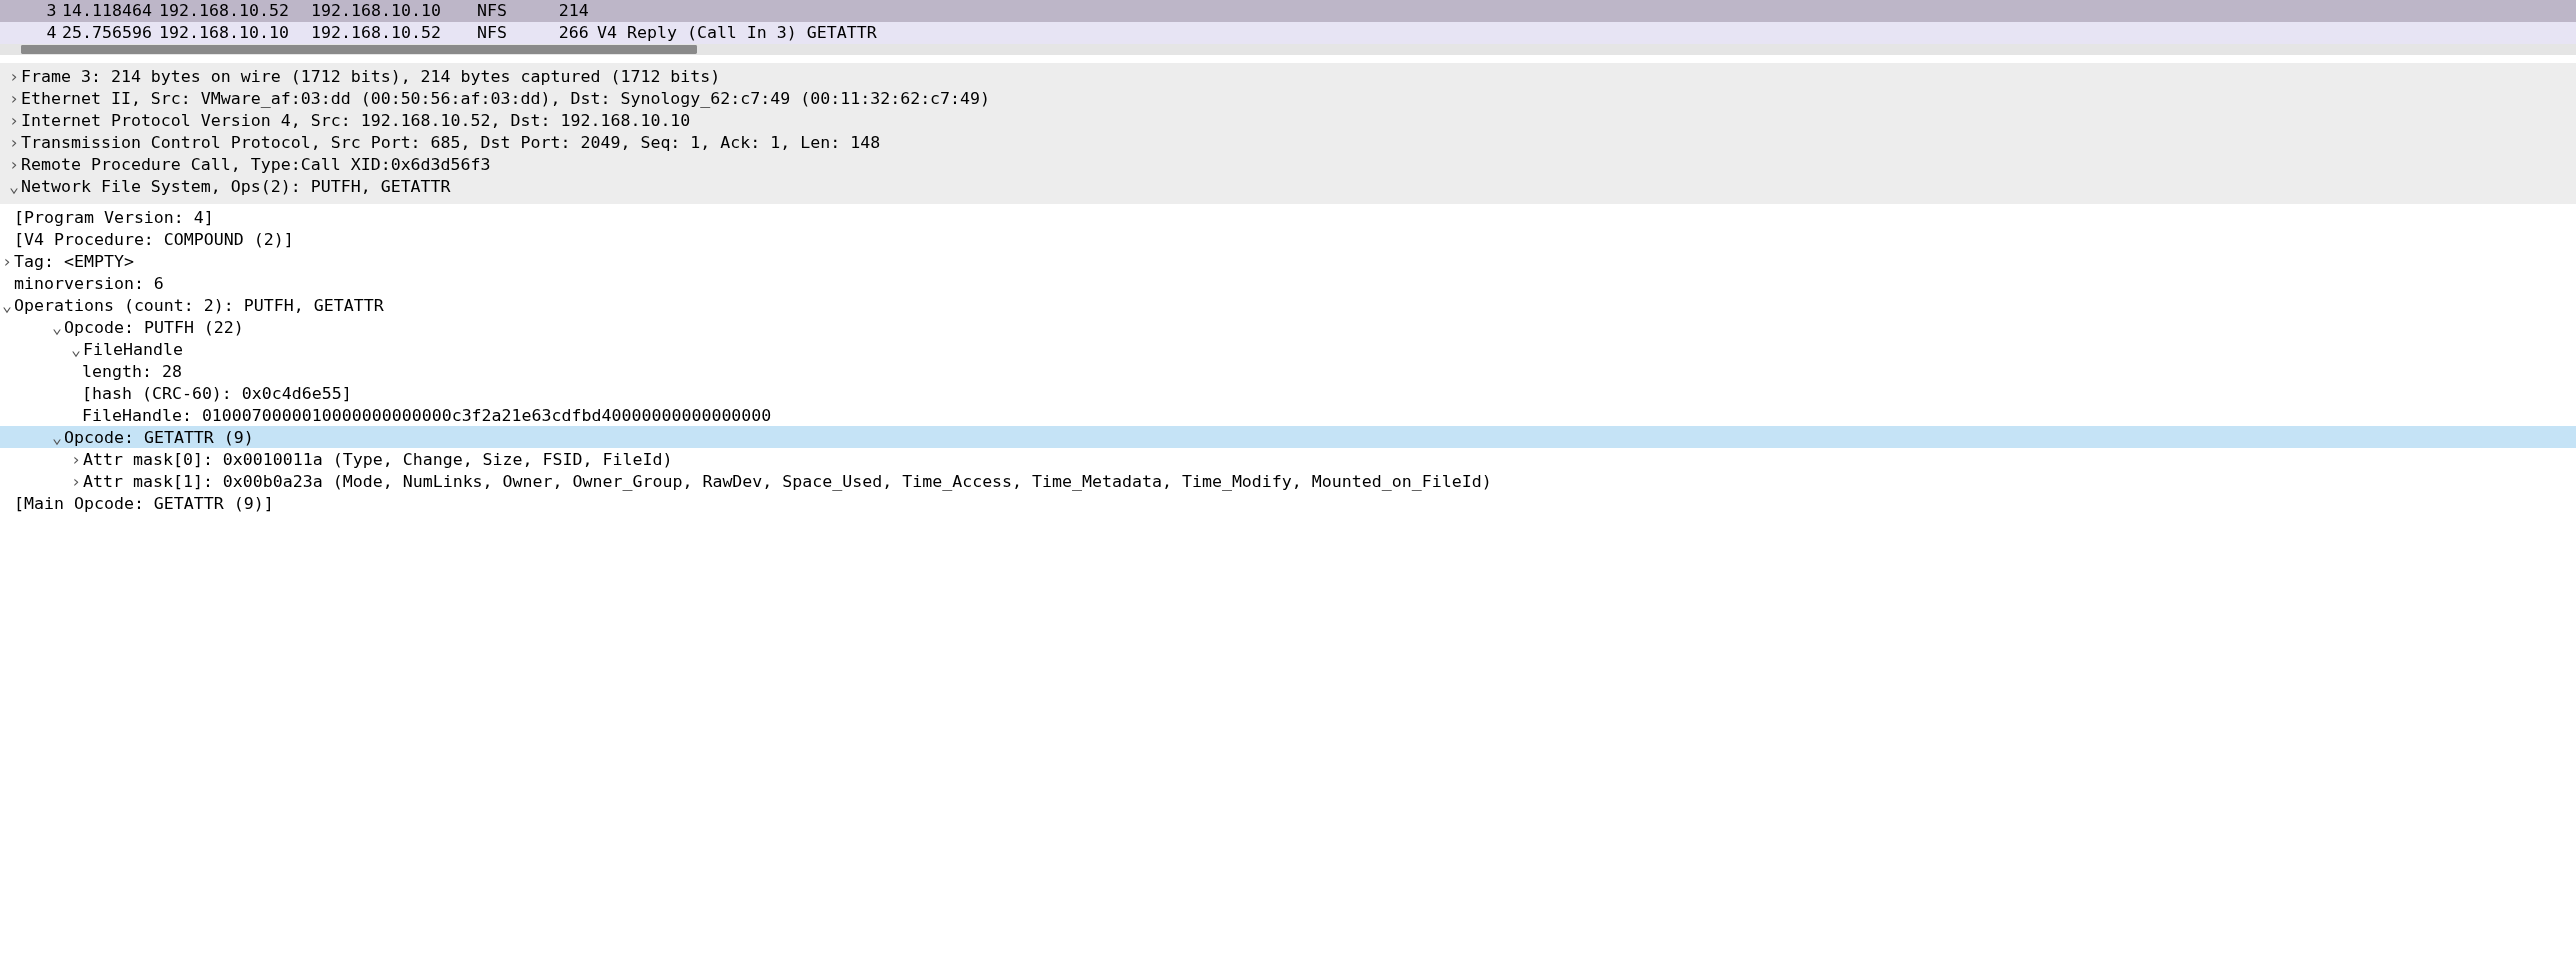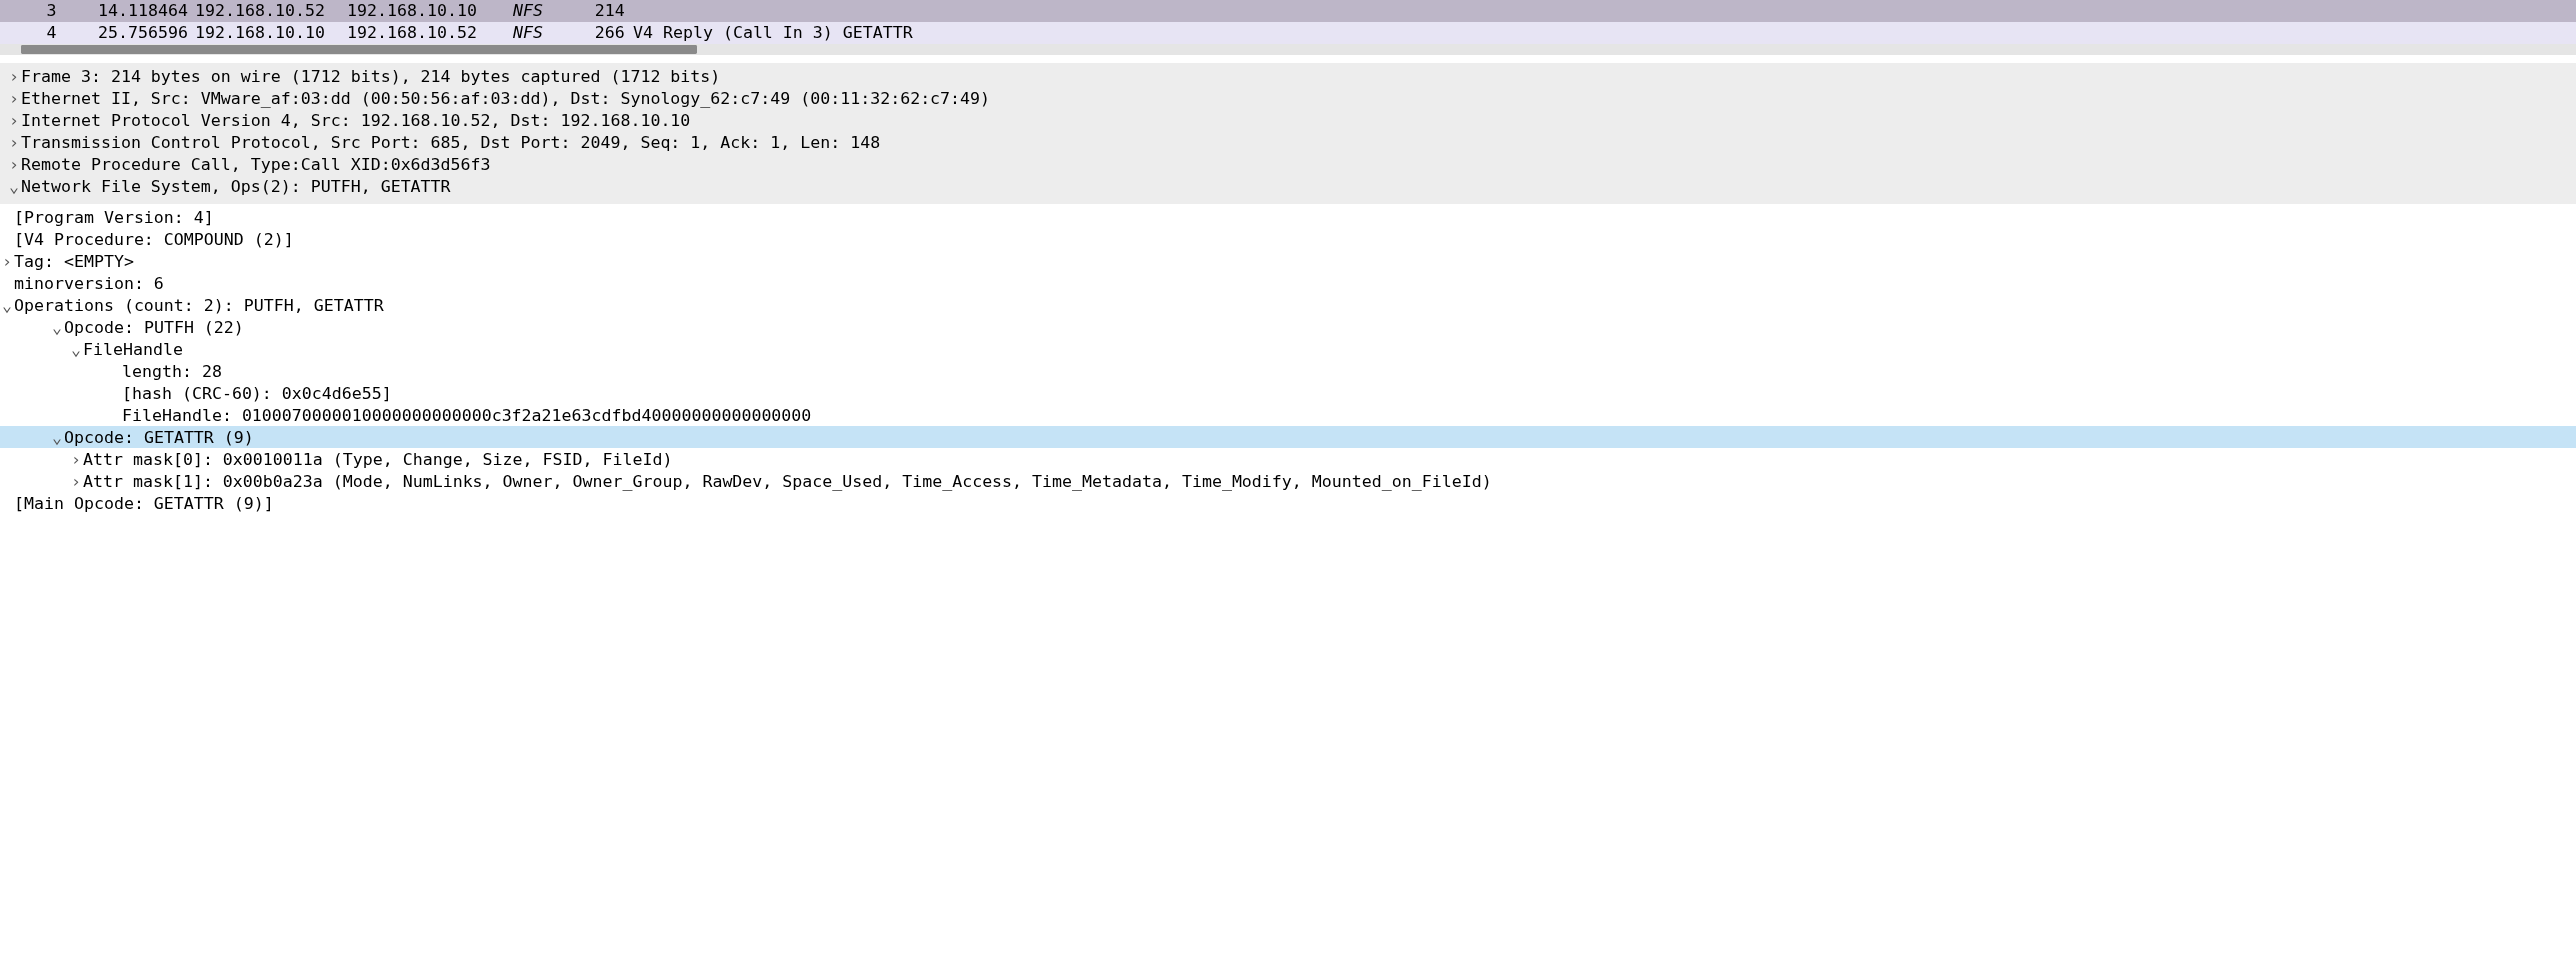--- a/index.html
+++ b/index.html
@@ -14,24 +14,24 @@
   .packet-list { width:100%; }
   .packet-row {
     display:flex;
     height:22px;
     align-items:center;
     padding-left:14px;
   }
   .packet-row.selected { background:#bdb6c8; }
   .packet-row.related  { background:#e7e4f4; }
   .col-no   { width:48px; text-align:right; padding-right:5.5px;}
-  .col-time { width:97px;margin-left:36px; }
+  .col-time { width:97px; }
   .col-src  { width:152px; }
   .col-dst  { width:166px; }
-  .col-proto{ width:79px;font-style:italic; }
+  .col-proto{ width:79px; }
   .col-len  { width:41px; text-align:center; padding-right:5.5px;}
   .col-info { flex:1; }
   .hscroll {
     height:11px;
     background:#e5e5e5;
     position:relative;
   }
   .hscroll-thumb{
     position:absolute;
     left:21px; top:1.4px;
@@ -46,21 +46,21 @@
   .details.summary-block { background:#ededed; }
   .detail-line {
     display:flex;
     align-items:center;
     height:22px;
   }
   .indent-0 { padding-left:7px; }
   .indent-1 { }
   .indent-2 { padding-left:50px; }
   .indent-3 { padding-left:69px; }
-  .indent-4 { padding-left:108px; }
+  .indent-4 { padding-left:68px; }
   .toggle {
     display:inline-block;
     width:14px;
     text-align:center;
     color:#555;
     user-select:none;
   }
   .no-toggle { display:inline-block; width:14px; }
   .highlight { background:#c5e3f6; }
   .packet-list-wrap{ position:relative; }

